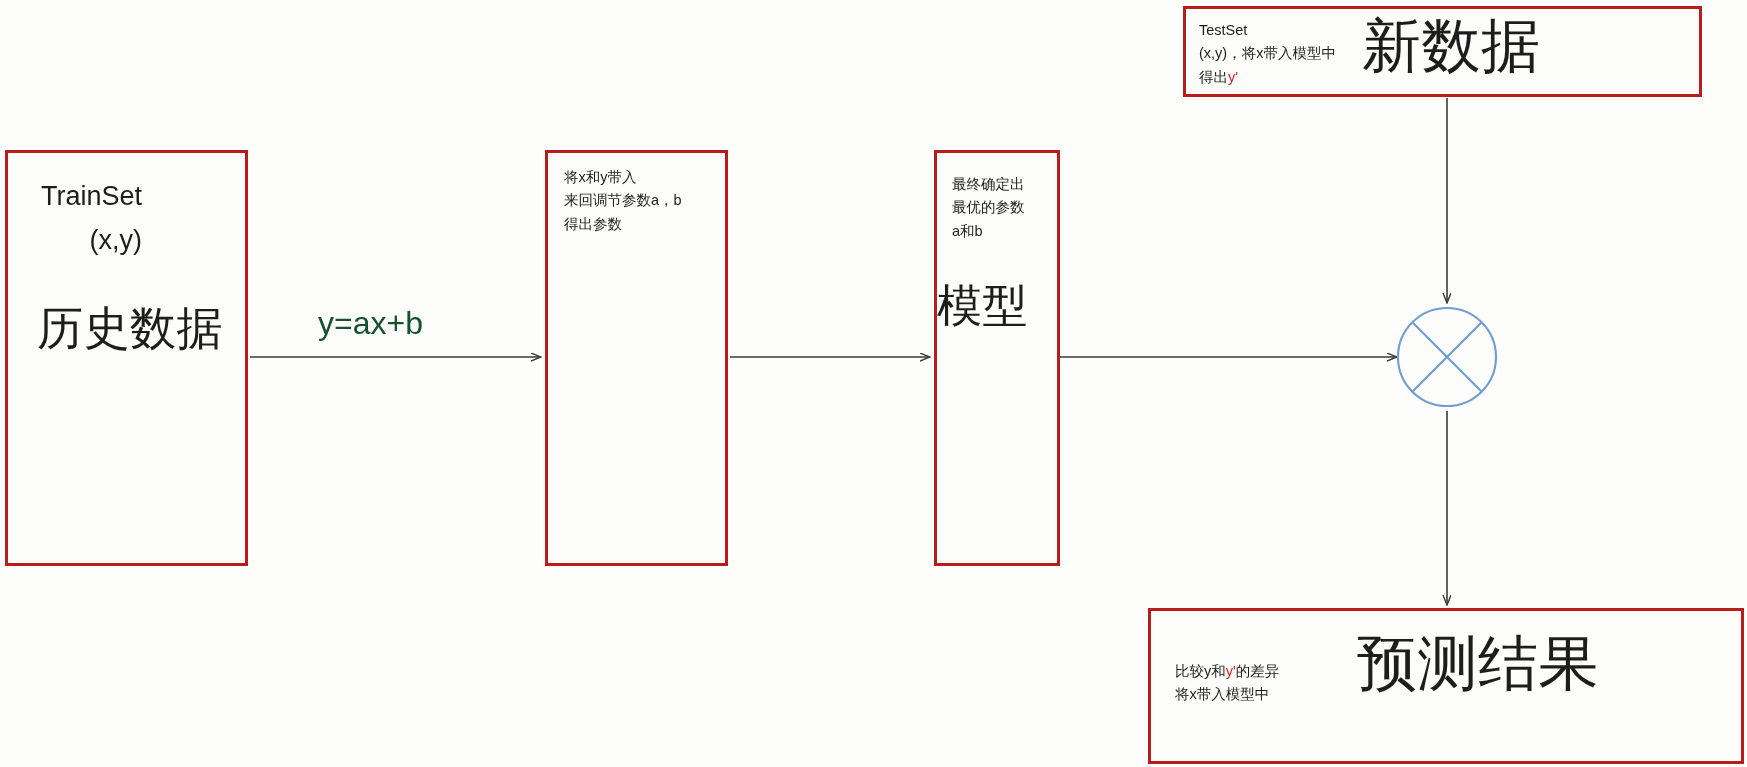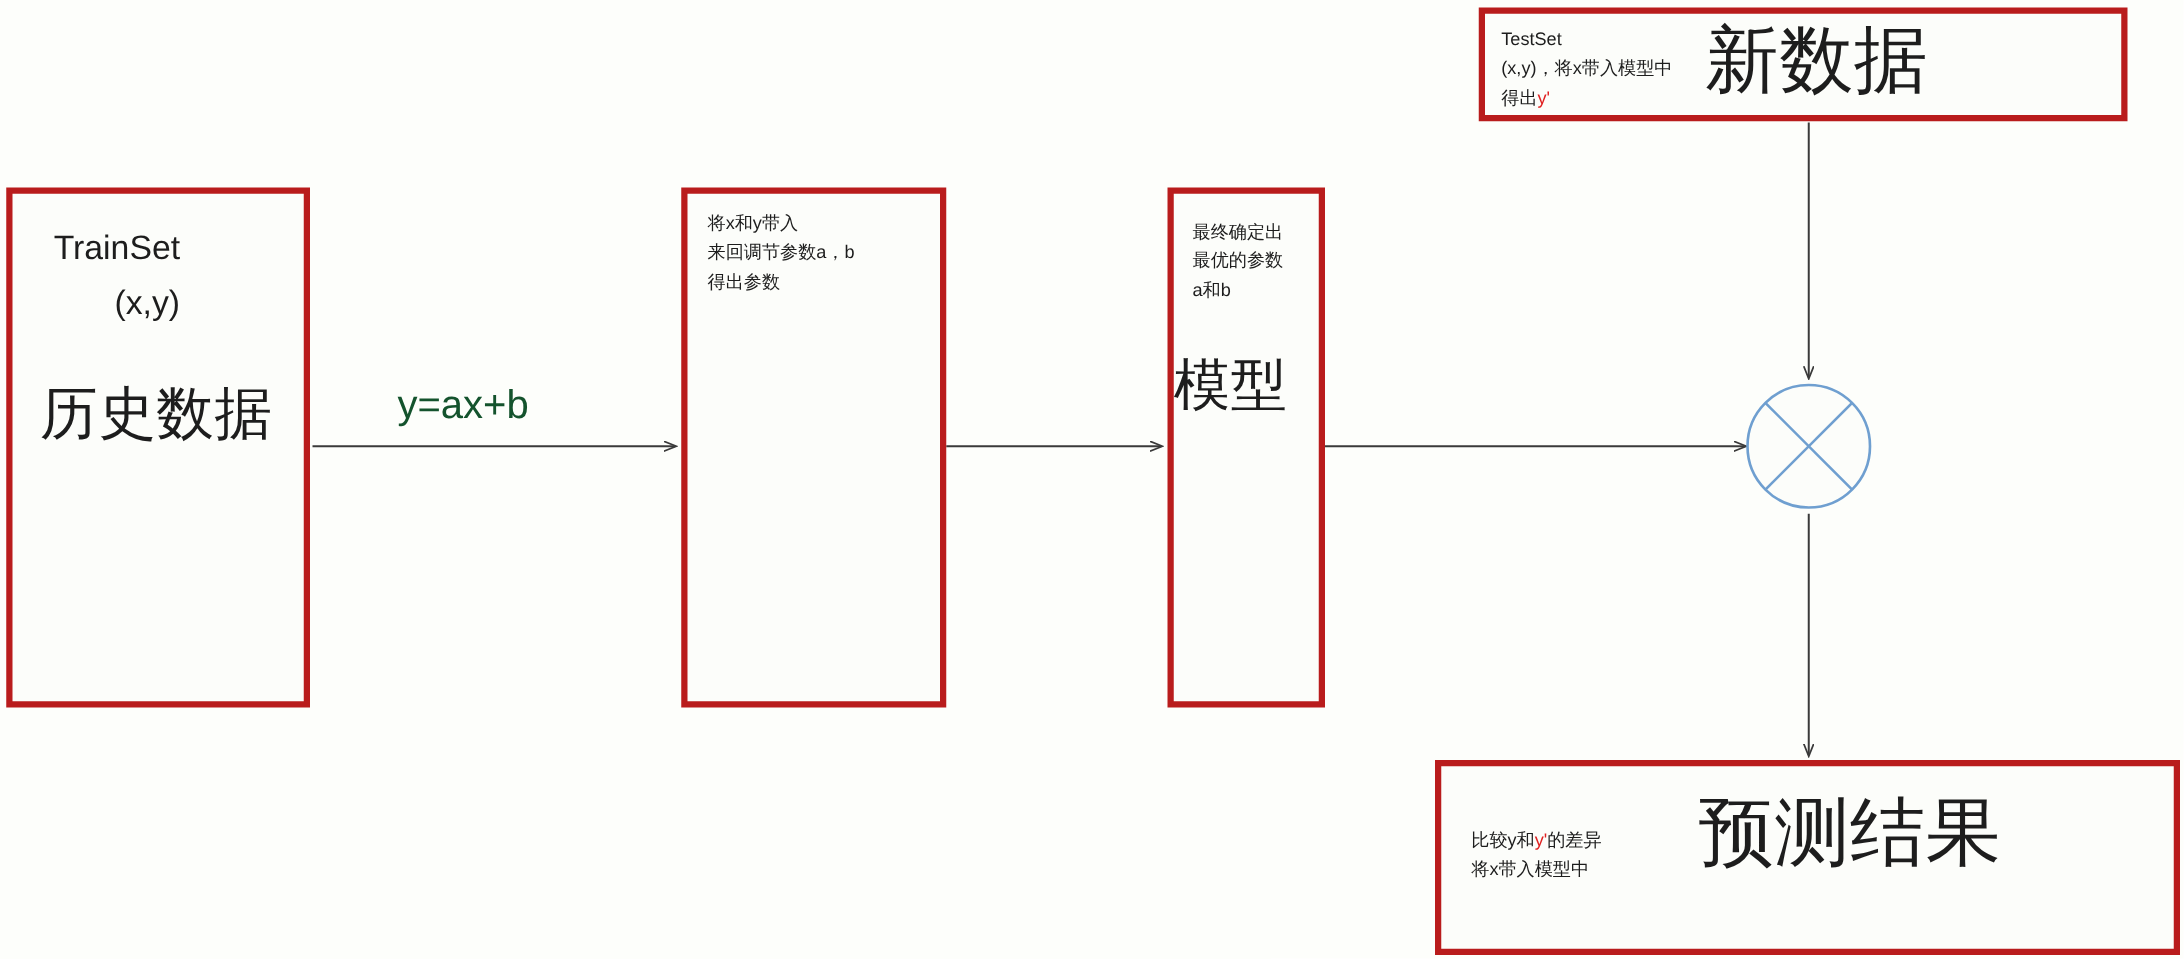--- a/index.html
+++ b/index.html
@@ -15,21 +15,21 @@
   #canvas {
     position: relative;
     width: 1747px;
     height: 767px;
     background: #fdfefb;
     overflow: hidden;
   }
   .node {
     position: absolute;
     box-sizing: border-box;
-    border: 5px solid #b91c1c;
+    border: 3px solid #b91c1c;
     background: #fcfdfa;
   }
   .big-label {
     font-size: 46px;
     line-height: 1.02;
     color: #1d1d1d;
     letter-spacing: 0.5px;
   }
   .small-note {
     font-size: 14.5px;
@@ -54,27 +54,27 @@
     font-size: 27px;
     line-height: 1.62;
     color: #1d1d1d;
     text-align: right;
   }
   #box-trainset .b1-big {
     position: absolute;
     left: 22px;
     top: 152px;
     width: 200px;
-    text-align: left;
+    text-align: center;
   }
   
   #box-train {
     left: 545px;
     top: 150px;
-    width: 212px;
+    width: 183px;
     height: 416px;
   }
   #box-train .b2-note {
     position: absolute;
     left: 16px;
     top: 13px;
   }
   #box-train .b2-big {
     position: absolute;
     left: 0;

